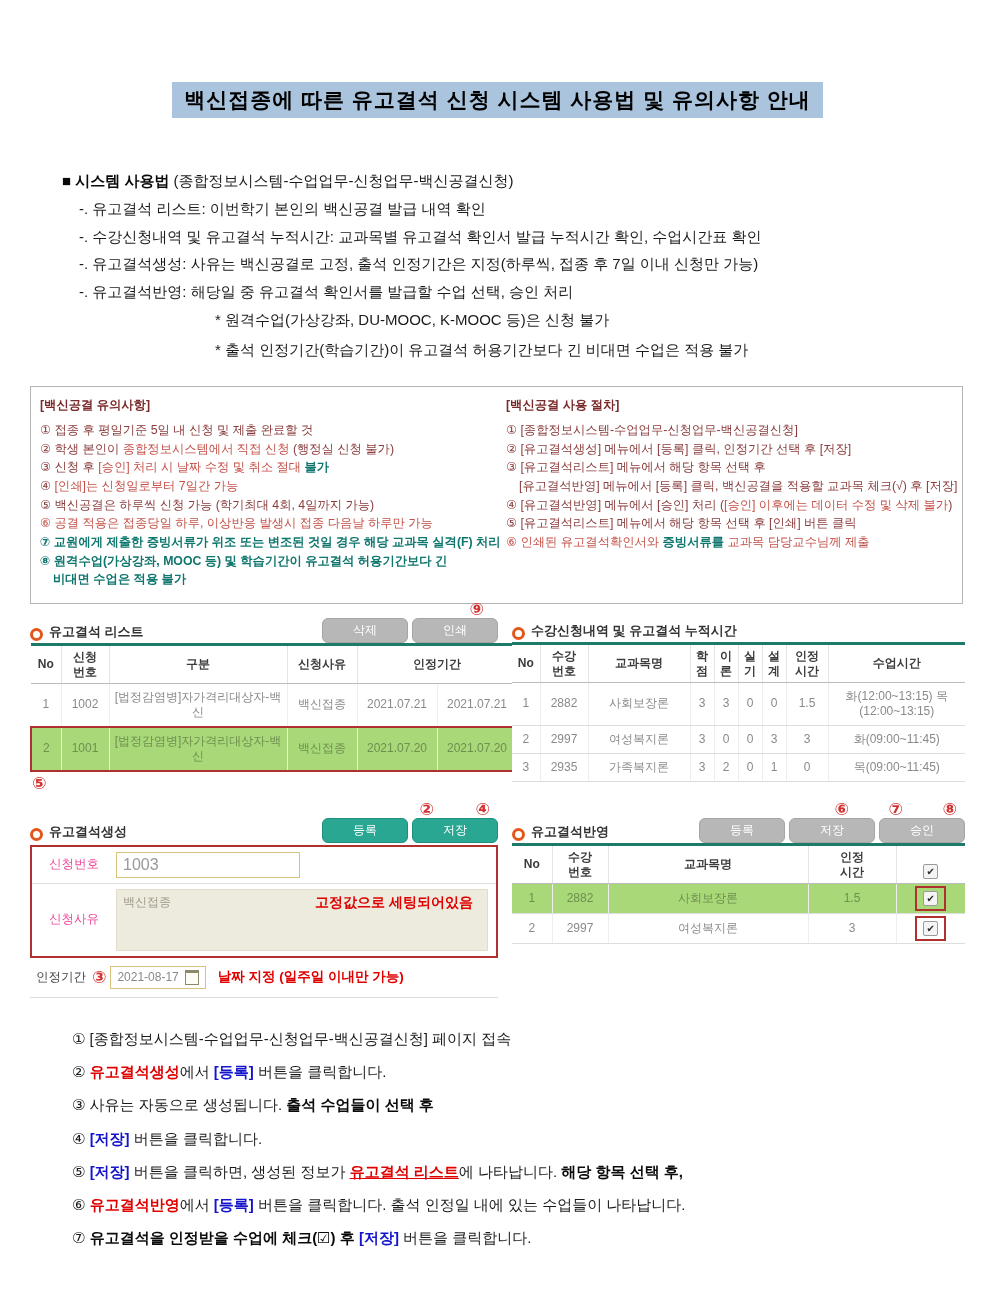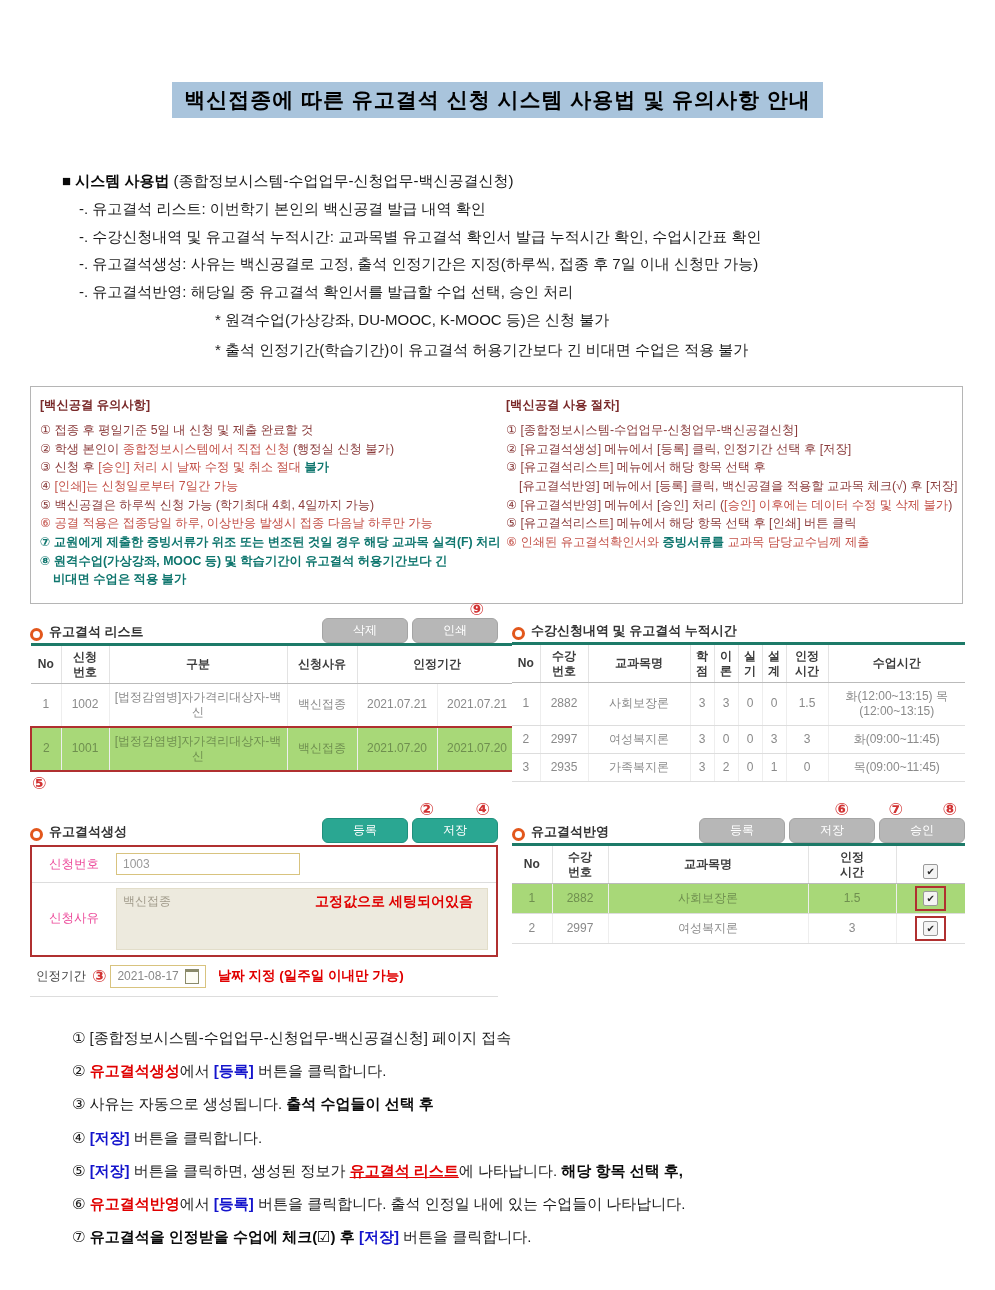--- a/index.html
+++ b/index.html
@@ -67,21 +67,21 @@
   .cbx{display:inline-block;width:13px;height:13px;border:1px solid #9a9a9a;background:#f4f4f4;border-radius:2px;font-size:10px;line-height:13px;color:#2b2b2b;text-align:center;}
   .cb-wrap{display:inline-block;padding:1px 4px;}
   .cb-red{outline:2px solid #b03030;outline-offset:2px;}
 
   
   .form-box{border:2px solid #b03030;margin-top:2px;}
   .form-row{display:flex;align-items:center;border-bottom:1px solid #ddd;background:#fff;}
   .form-row:last-child{border-bottom:none;}
   .form-label{width:84px;flex:none;font-size:12.5px;color:#ec4899;text-align:center;padding:9px 0;}
   .form-field{flex:1;padding:5px 8px 5px 0;}
-  .inp{border:1px solid #d8c37f;color:#999;font-size:12px;padding:3px 6px;width:170px;background:#fff;}
+  .inp{border:1px solid #d8c37f;color:#999;font-size:16px;padding:3px 6px;width:170px;background:#fff;}
   .sel{border:1px solid #ddd;color:#999;font-size:12px;padding:4px 6px;width:96%;display:flex;justify-content:space-between;align-items:center;background:#fff;}
   .chev{color:#bbb;font-size:11px;}
   .txa{background:#edeade;border:1px solid #e2ddc9;min-height:52px;padding:4px 6px;position:relative;font-size:12px;color:#a09a8a;}
   .txa-note{position:absolute;right:14px;top:4px;color:#e00000;font-weight:bold;font-size:14px;}
   .date-row{display:flex;align-items:center;border-bottom:1px solid:#ddd;padding:8px 0;border-bottom:1px solid #ddd;}
   .date-label{width:62px;font-size:12.5px;color:#444;text-align:center;}
   .date-box{border:1px solid #d8c37f;color:#888;font-size:12px;padding:3px 6px;display:flex;align-items:center;gap:6px;margin-left:4px;}
   .cal{display:inline-block;width:12px;height:11px;border:1px solid #8a8a6a;border-top:3px solid #8a8a6a;background:#fdfdf5;}
   .date-note{color:#e00000;font-weight:bold;font-size:13.5px;margin-left:12px;}
 

